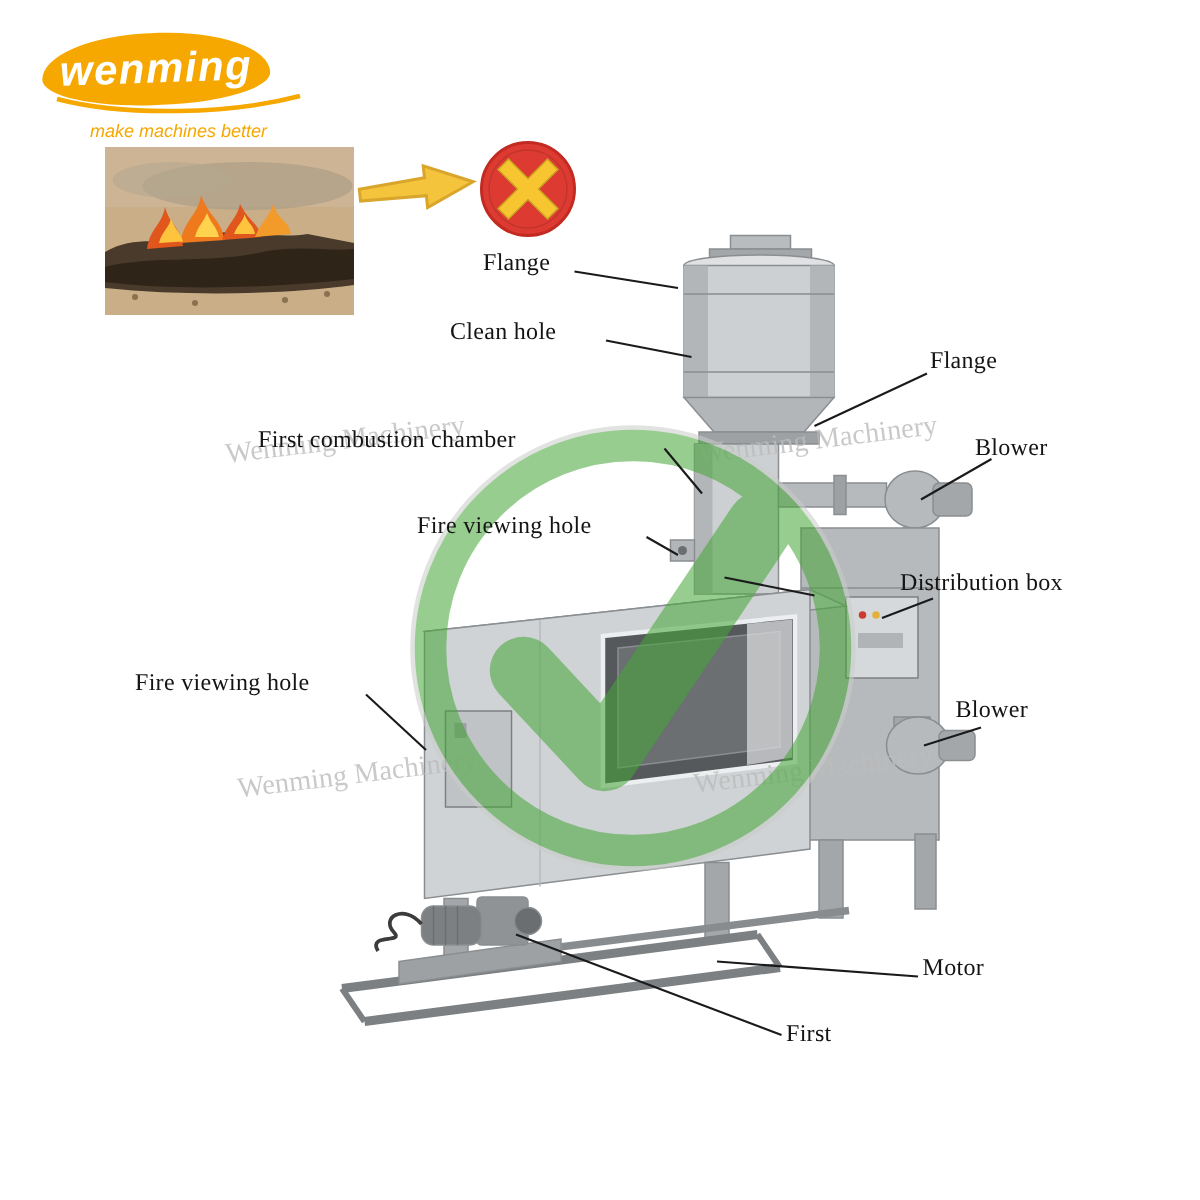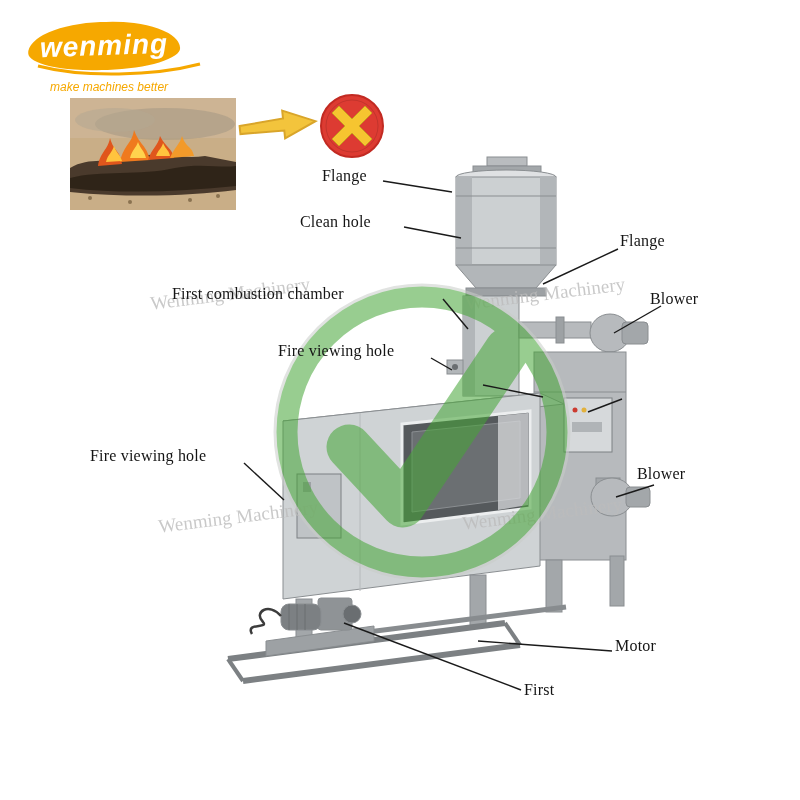--- a/index.html
+++ b/index.html
@@ -26,21 +26,21 @@
     border-radius:50% 50% 50% 50% / 62% 62% 42% 42%;
     transform:rotate(-2deg);
     display:flex; align-items:center; justify-content:center;
   }
   .logo-text {
     color:#fff; font-style:italic; font-weight:bold; font-size:28px;
     font-family:"Liberation Sans", sans-serif; letter-spacing:1px;
   }
   .logo-swoosh { position:absolute; left:6px; top:40px; }
   .logo-tagline {
-    margin-top:10px; margin-left:22px; color:#f6a800; font-style:italic;
+    margin-top:10px; margin-left:32px; color:#f6a800; font-style:italic;
     font-size:12px; font-family:"Liberation Sans", sans-serif;
   }
 
   .burn-photo { position:absolute; left:70px; top:98px; width:166px; height:112px; }
   .arrow-wrap { position:absolute; left:238px; top:106px; transform:rotate(-6deg); }
   .no-icon { position:absolute; left:318px; top:92px; }
 </style>
 </head>
 <body>
 
@@ -153,20 +153,21 @@
       <line x1="521" y1="690" x2="344" y2="623"></line>
     </g>
   </svg>
 
   <div class="label" style="left:322px;top:167px">Flange</div>
   <div class="label" style="left:300px;top:213px">Clean hole</div>
   <div class="label" style="left:620px;top:232px">Flange</div>
   <div class="label" style="left:172px;top:285px">First combustion chamber</div>
   <div class="label" style="left:650px;top:290px">Blower</div>
   <div class="label" style="left:278px;top:342px">Fire viewing hole</div>
+  <div class="label" style="left:600px;top:380px">Distribution box</div>
   <div class="label" style="left:90px;top:447px">Fire viewing hole</div>
   <div class="label" style="left:637px;top:465px">Blower</div>
   <div class="label" style="left:615px;top:637px">Motor</div>
   <div class="label" style="left:524px;top:681px">First</div>
 
   <div class="logo">
     <div class="logo-badge">
       <span class="logo-text">wenming</span>
     </div>
     <svg class="logo-swoosh" width="170" height="16" viewBox="0 0 170 16">

